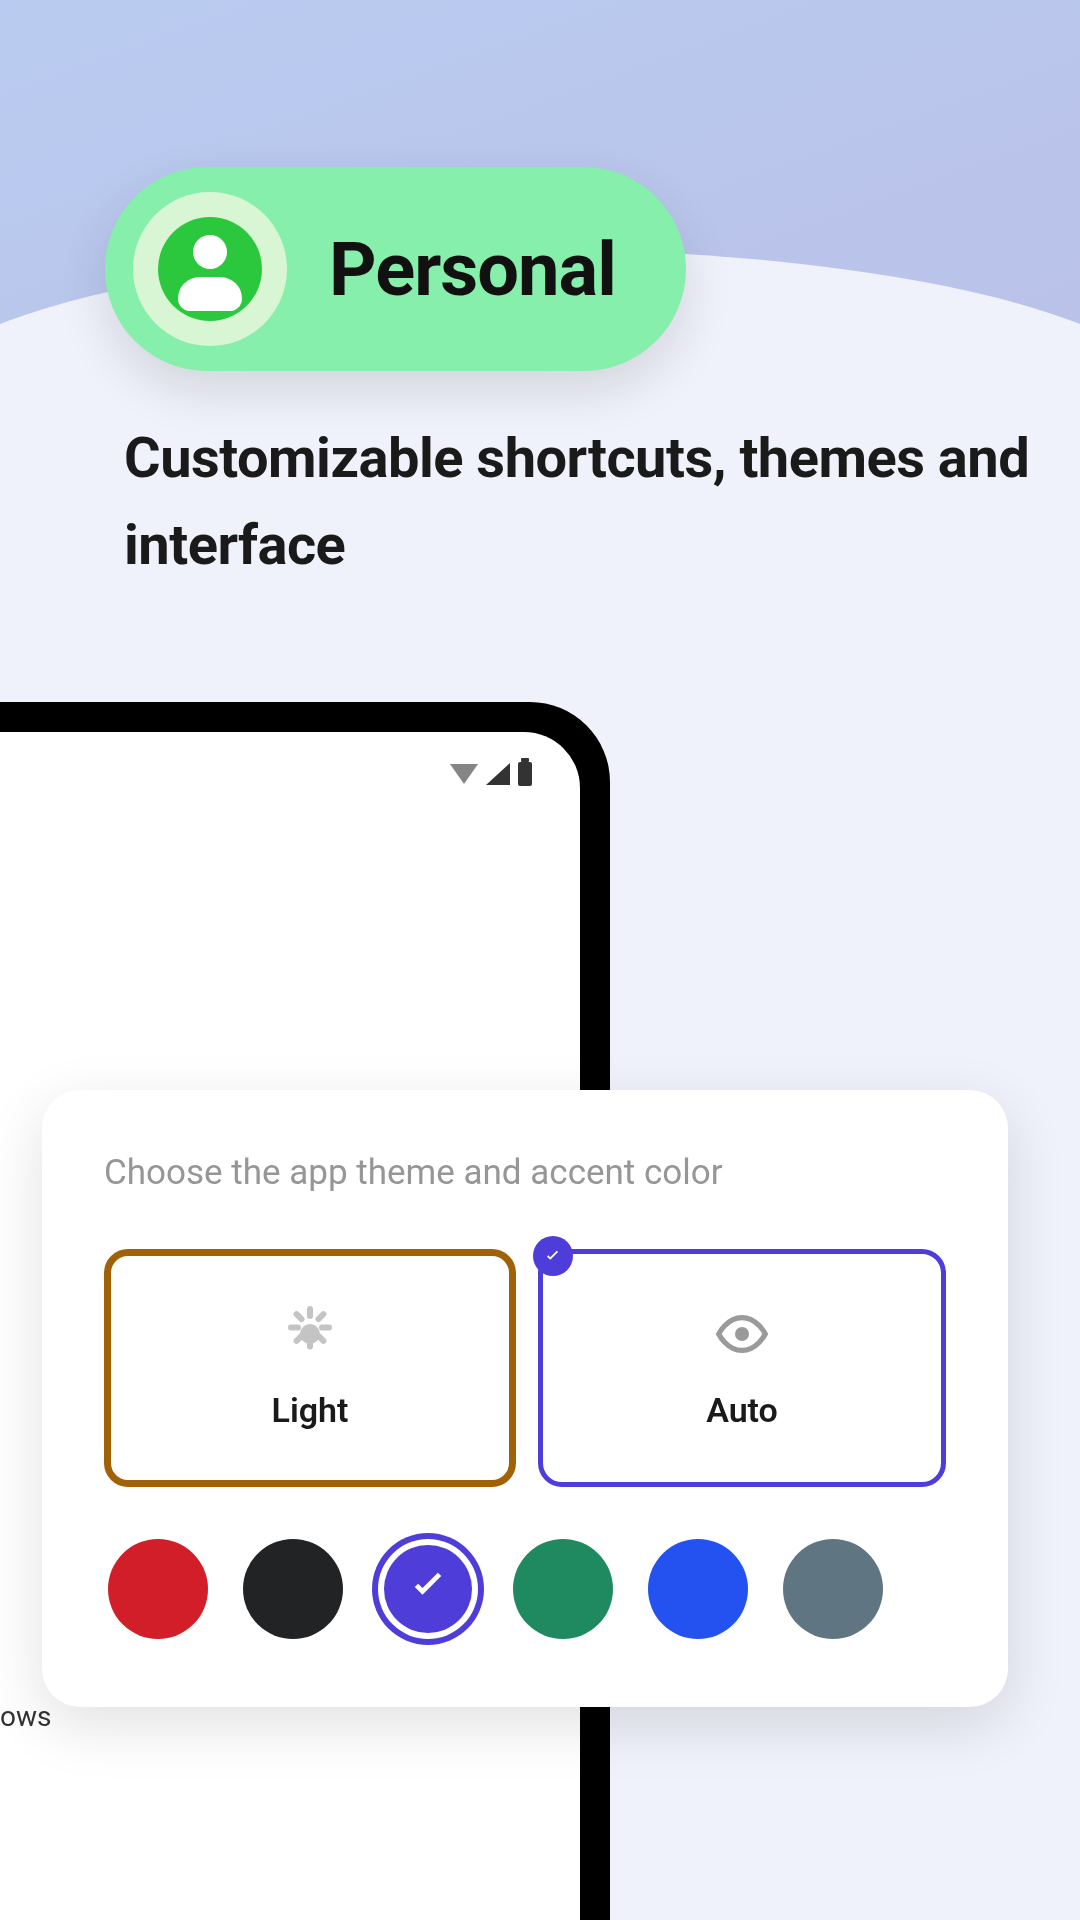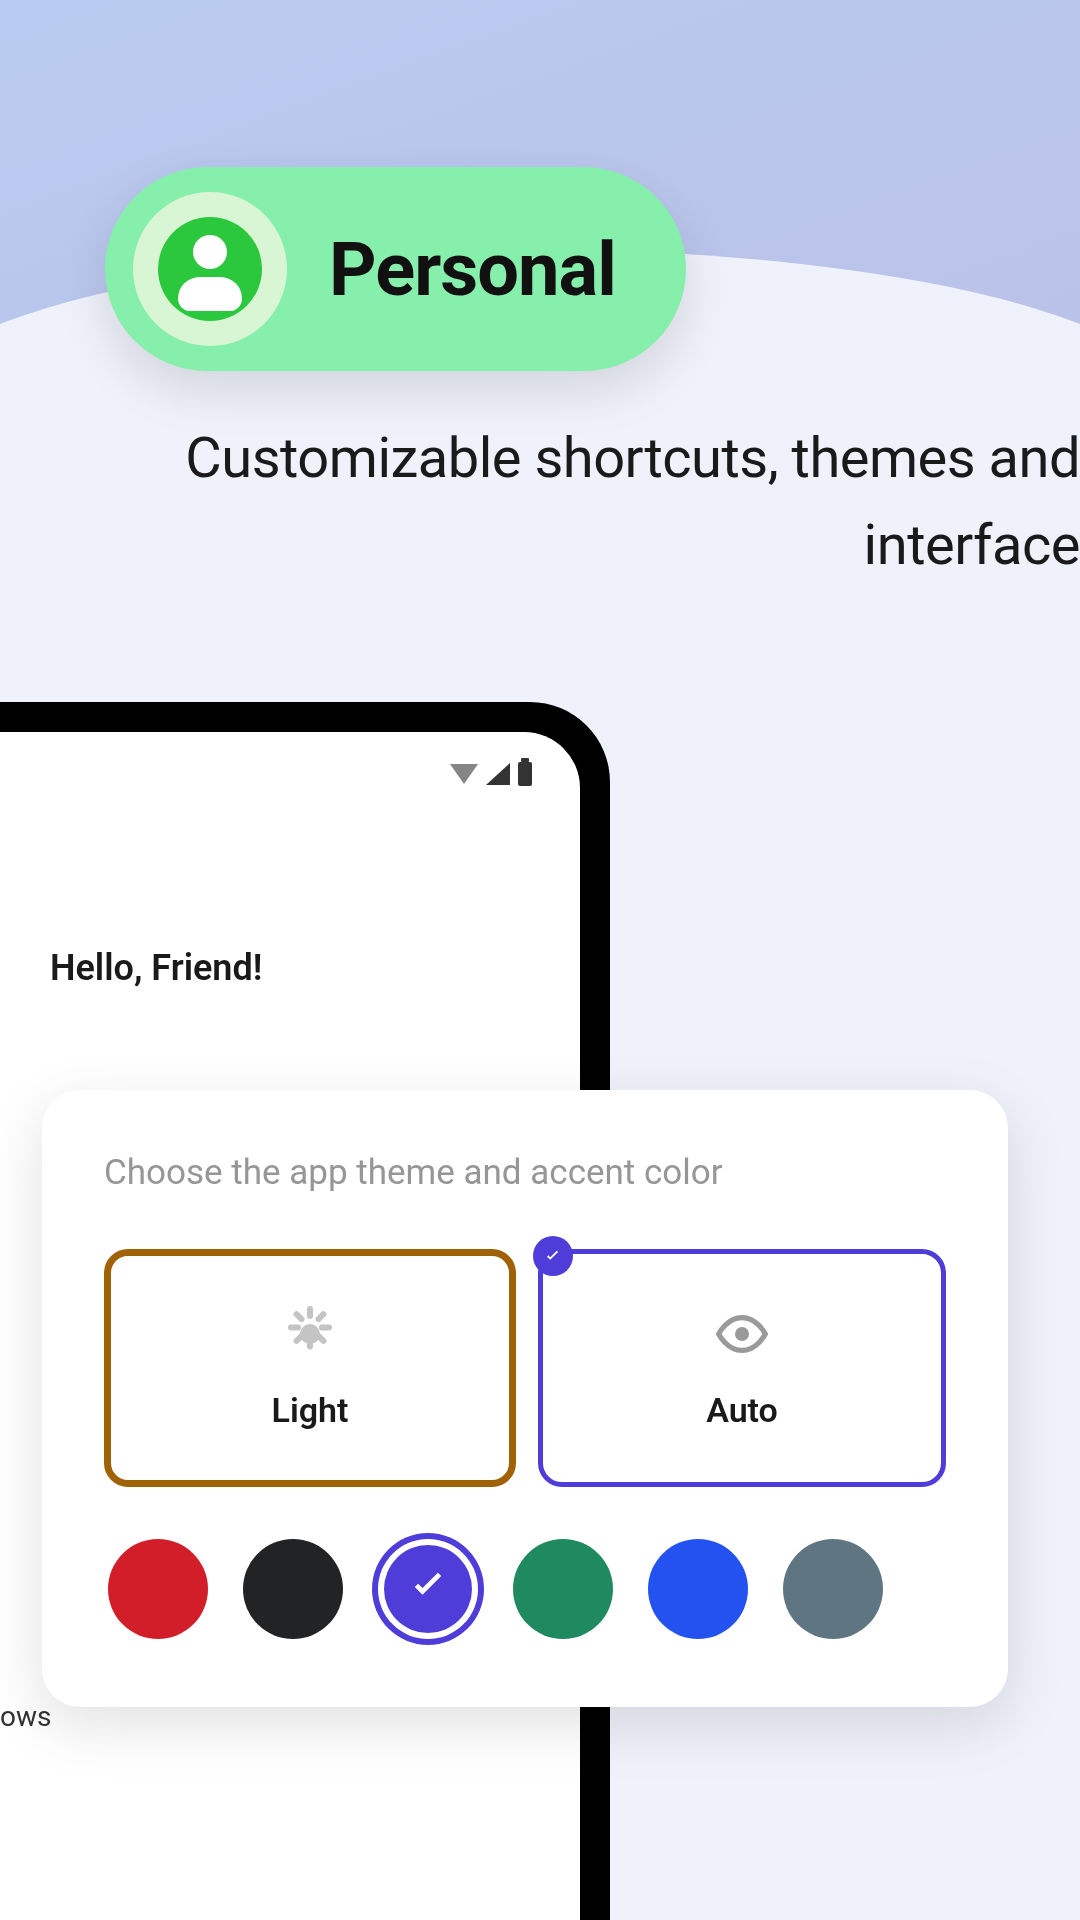--- a/index.html
+++ b/index.html
@@ -98,26 +98,25 @@
       font-weight: 700;
       color: #111111;
       letter-spacing: -1px;
     }
     
     .tagline {
       position: absolute;
       top: 415px;
       left: 124px;
       font-size: 56px;
-      font-weight: 400;
+      font-weight: 700;
       color: #1a1a1a;
       line-height: 1.55;
       letter-spacing: -0.5px;
       z-index: 10;
-      text-align: right;
     }
     
     .phone-frame {
       position: absolute;
       top: 702px;
       left: -180px;
       width: 790px;
       height: 1400px;
       background: #000;
       border-radius: 80px;
@@ -387,21 +386,20 @@
 
 <div class="phone-frame">
   <div class="phone-notch"></div>
 
   <div class="phone-screen">
     <div class="status-icons">
       <div class="icon-wifi"></div>
       <div class="icon-signal"></div>
       <div class="icon-battery"></div>
     </div>
-    <div class="hello-text">Hello, Friend!</div>
   </div>
 </div>
 
 <div class="edge-text">ows</div>
 
 <div class="personalization-card">
   <div class="card-subtitle">Choose the app theme and accent color</div>
 
   <div class="theme-options">
 

